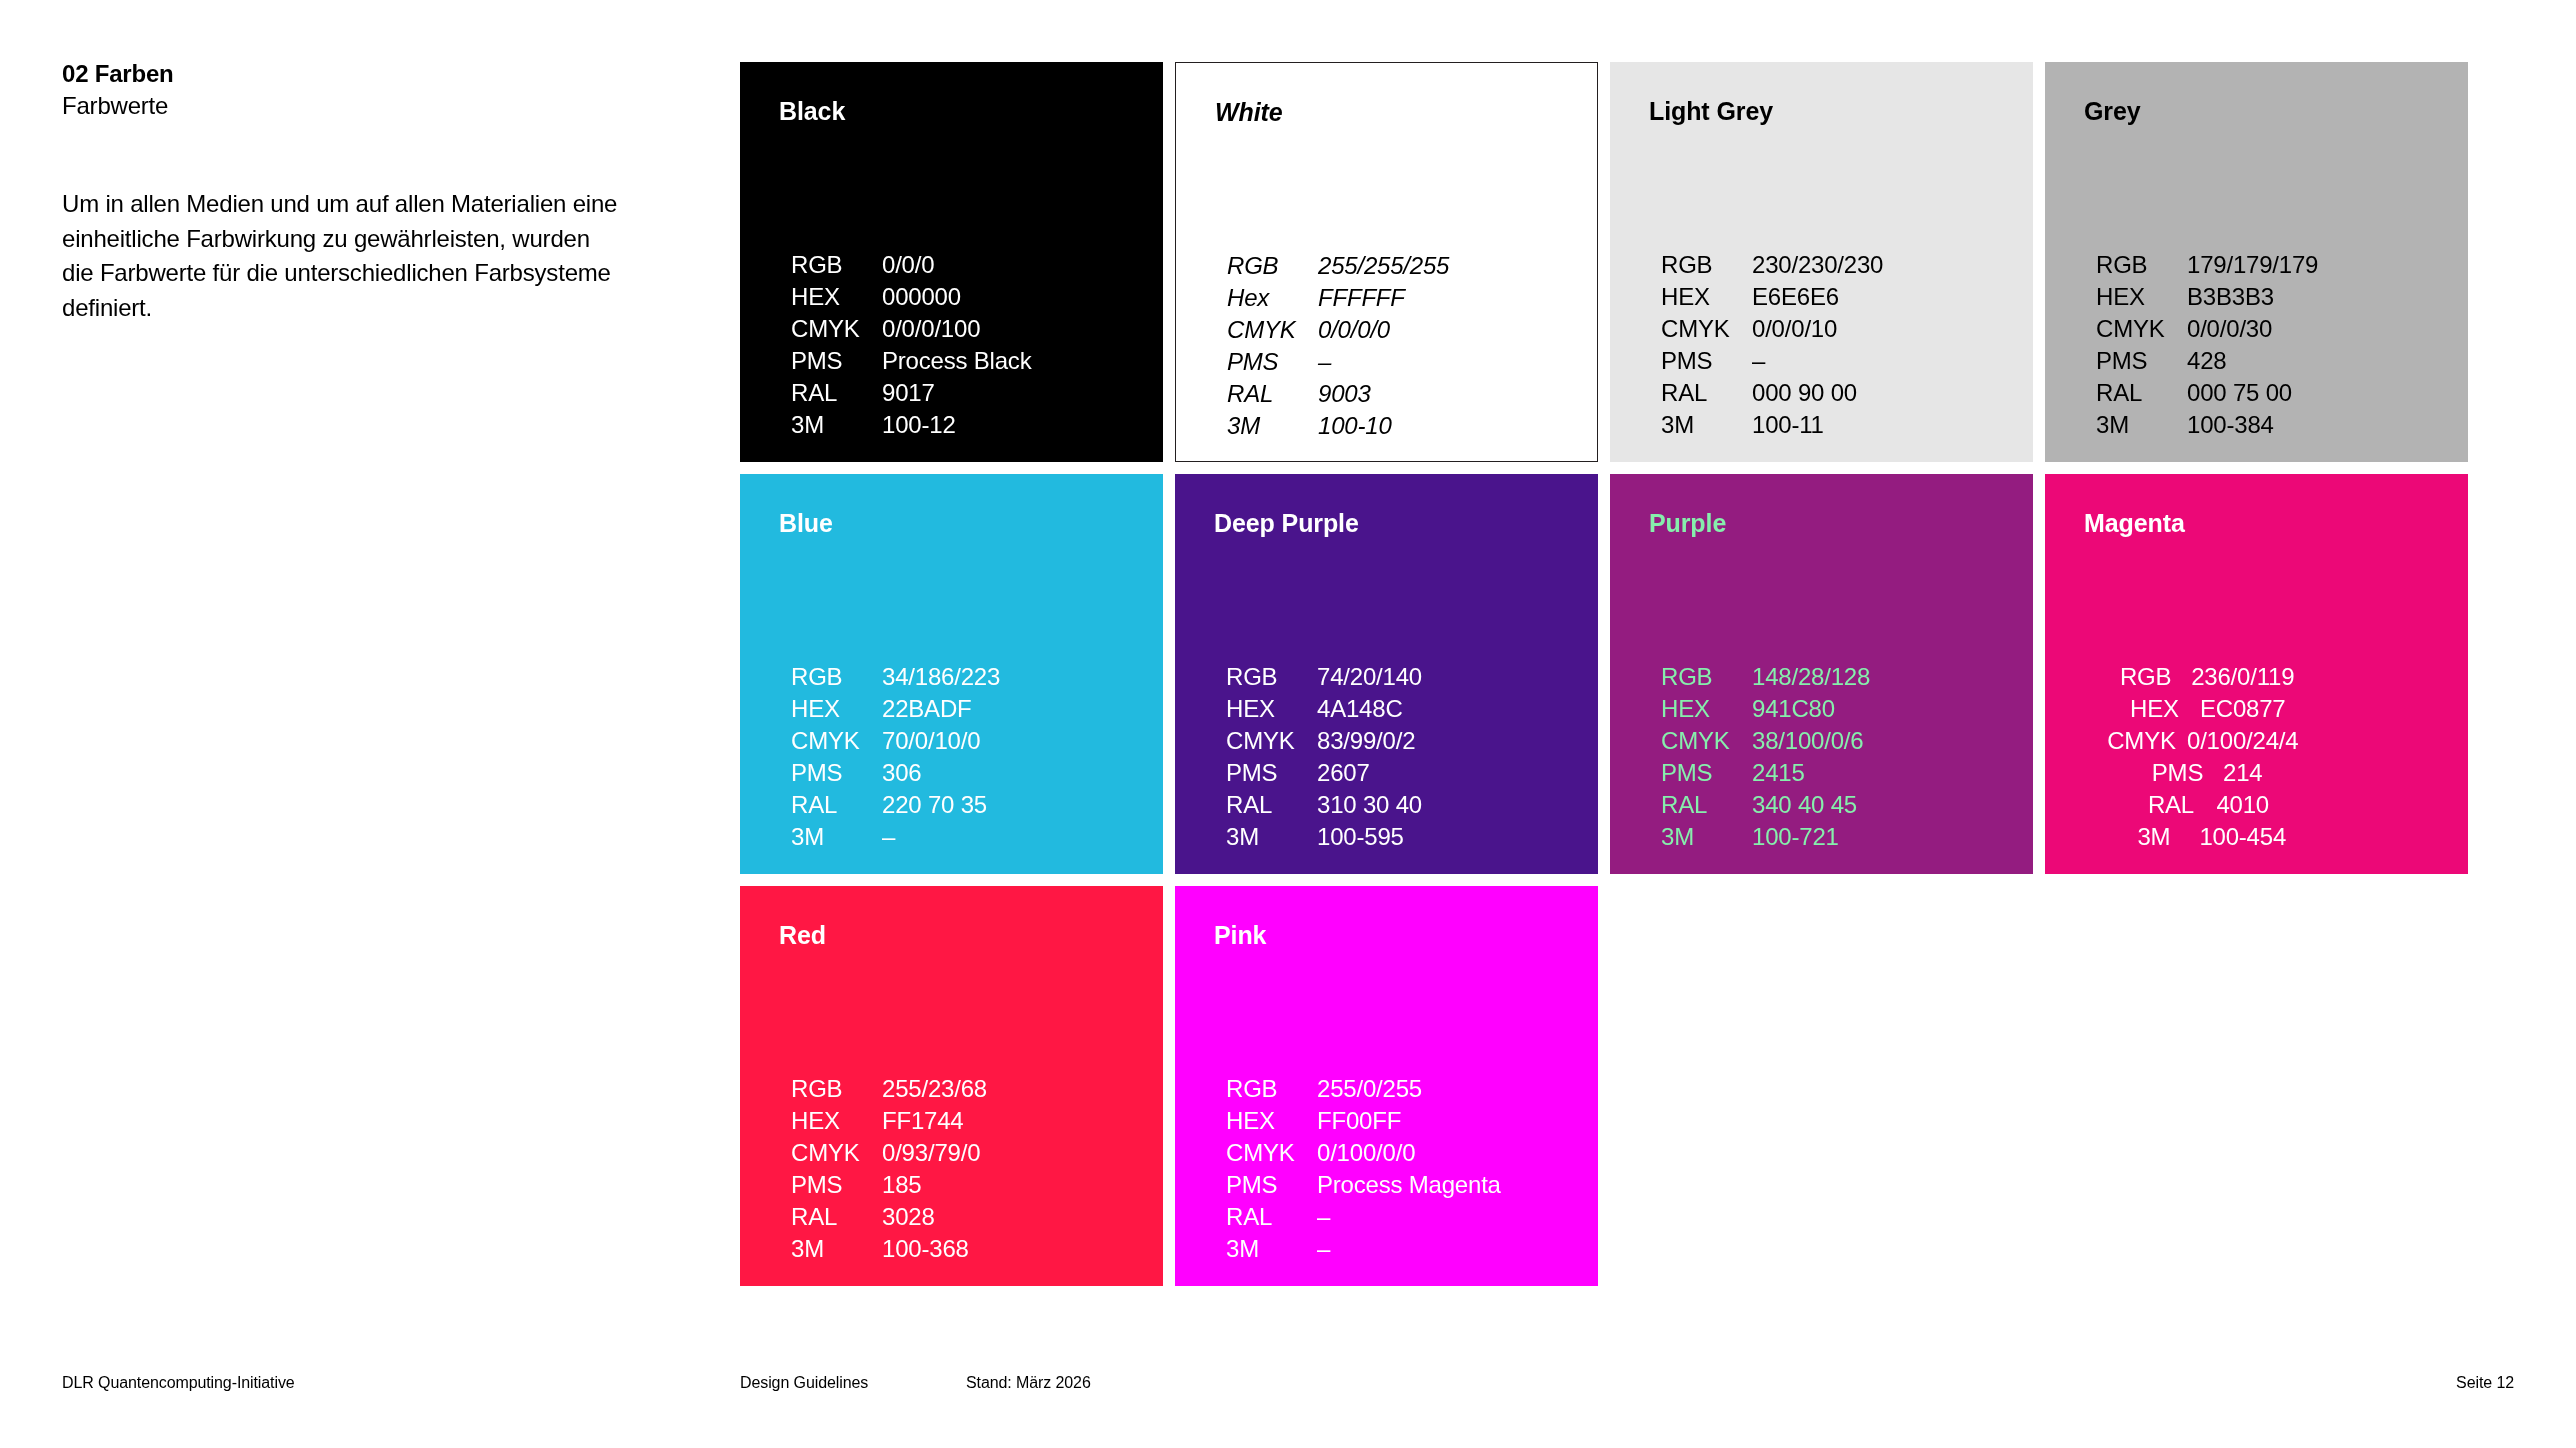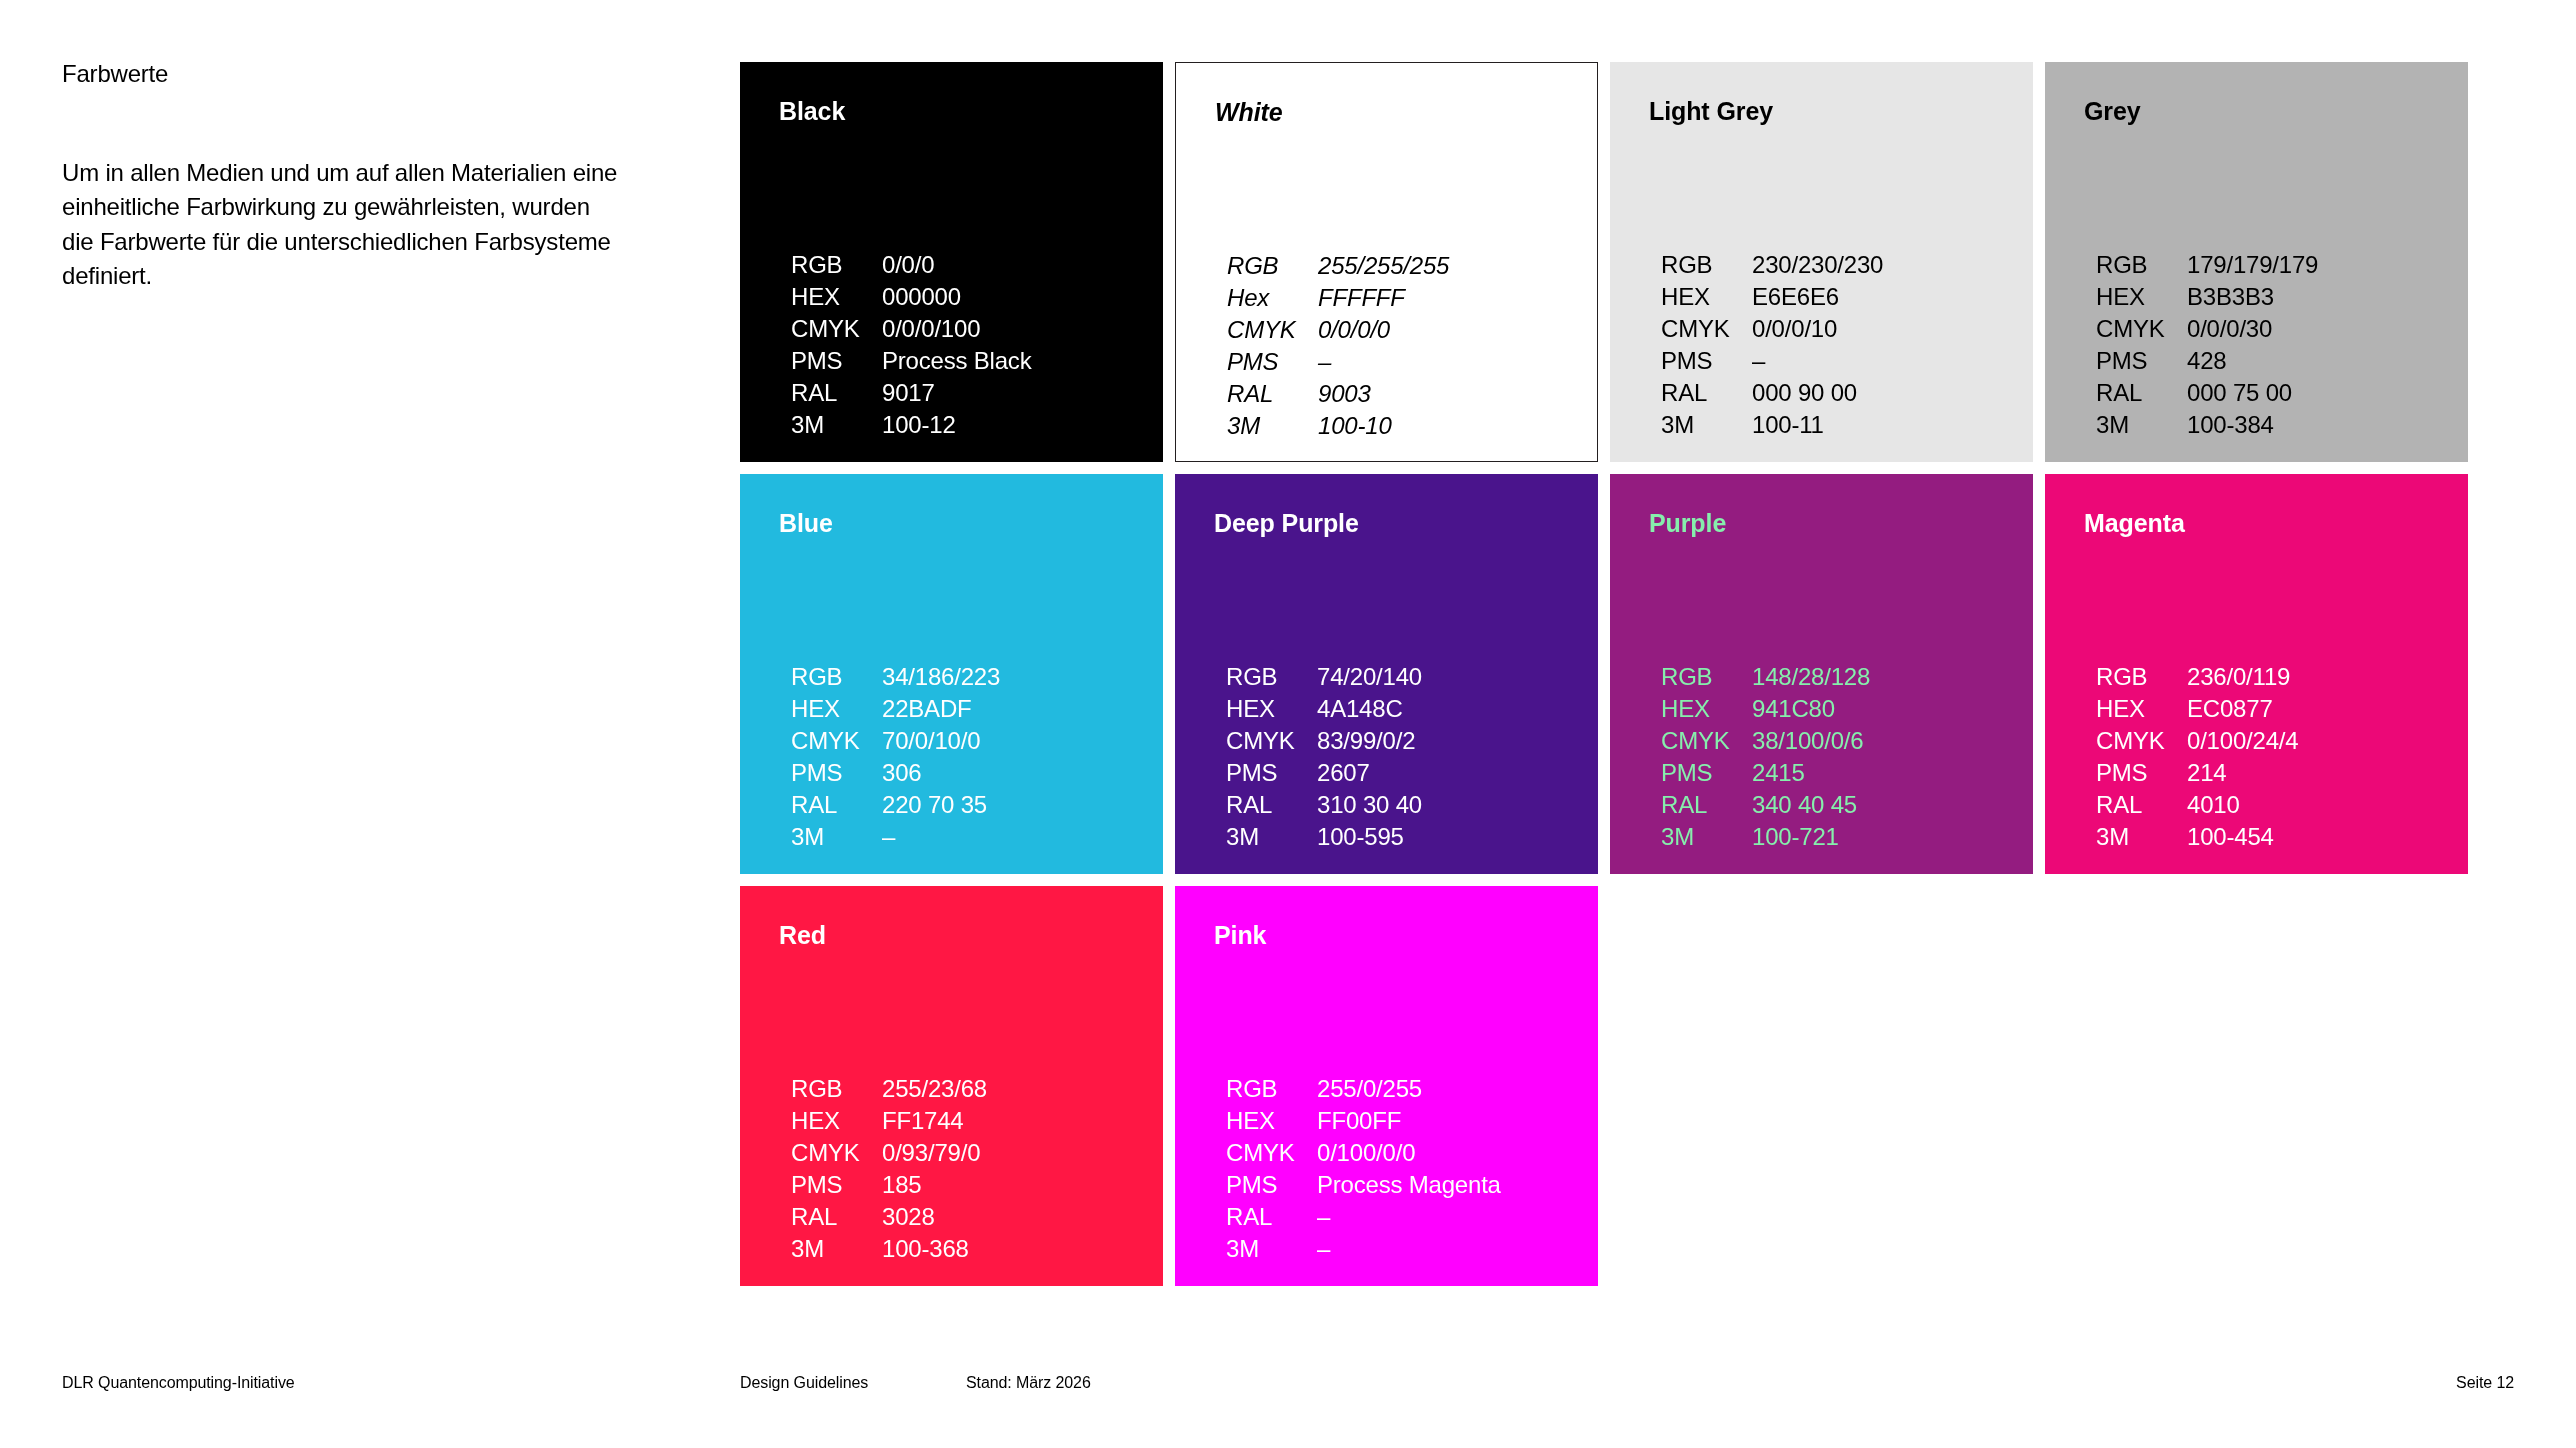--- a/index.html
+++ b/index.html
@@ -100,20 +100,21 @@
   }
   .footer-left{ position:absolute; left:62px; top:9.7px; }
   .footer-mid-a{ position:absolute; left:740px; top:9.7px; }
   .footer-mid-b{ position:absolute; left:966px; top:9.7px; }
   .footer-right{ position:absolute; right:62px; top:9.7px; }
 </style>
 </head>
 <body>
 
 <div class="intro">
+  <div class="intro-title">02 Farben</div>
   <div class="intro-subtitle">Farbwerte</div>
   <div class="intro-body">Um in allen Medien und um auf allen Materialien eine einheitliche Farbwirkung zu gewährleisten, wurden die Farbwerte für die unterschiedlichen Farbsysteme definiert.</div>
 </div>
 
 <div class="grid">
     <div class="card" style="background: rgb(0, 0, 0); color: rgb(255, 255, 255);">
       <div class="card-title">Black</div>
       <div class="specs">
         <div class="spec-row"><span class="spec-key">RGB</span><span class="spec-val">0/0/0</span></div>
         <div class="spec-row"><span class="spec-key">HEX</span><span class="spec-val">000000</span></div>
@@ -182,21 +183,21 @@
       <div class="card-title">Purple</div>
       <div class="specs">
         <div class="spec-row"><span class="spec-key">RGB</span><span class="spec-val">148/28/128</span></div>
         <div class="spec-row"><span class="spec-key">HEX</span><span class="spec-val">941C80</span></div>
         <div class="spec-row"><span class="spec-key">CMYK</span><span class="spec-val">38/100/0/6</span></div>
         <div class="spec-row"><span class="spec-key">PMS</span><span class="spec-val">2415</span></div>
         <div class="spec-row"><span class="spec-key">RAL</span><span class="spec-val">340 40 45</span></div>
         <div class="spec-row"><span class="spec-key">3M</span><span class="spec-val">100-721</span></div>
       </div>
     </div>
-    <div class="card" style="background: rgb(236, 8, 119); color: rgb(255, 255, 255);">
+    <div class="card" style="background: rgb(236, 8, 119); color: rgb(255, 255, 255); text-align: center;">
       <div class="card-title">Magenta</div>
       <div class="specs">
         <div class="spec-row"><span class="spec-key">RGB</span><span class="spec-val">236/0/119</span></div>
         <div class="spec-row"><span class="spec-key">HEX</span><span class="spec-val">EC0877</span></div>
         <div class="spec-row"><span class="spec-key">CMYK</span><span class="spec-val">0/100/24/4</span></div>
         <div class="spec-row"><span class="spec-key">PMS</span><span class="spec-val">214</span></div>
         <div class="spec-row"><span class="spec-key">RAL</span><span class="spec-val">4010</span></div>
         <div class="spec-row"><span class="spec-key">3M</span><span class="spec-val">100-454</span></div>
       </div>
     </div>

